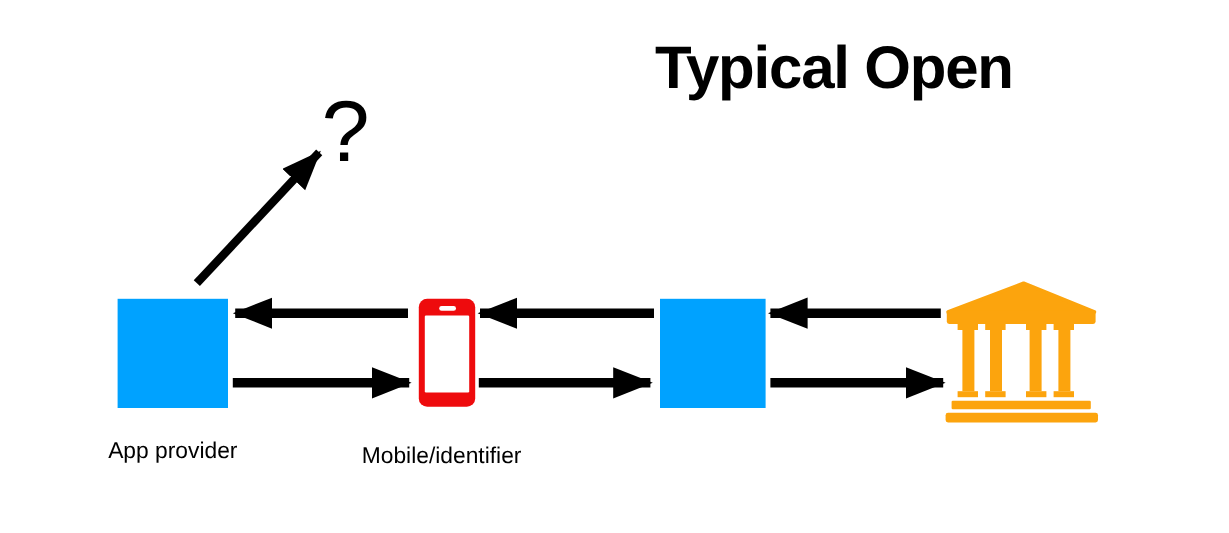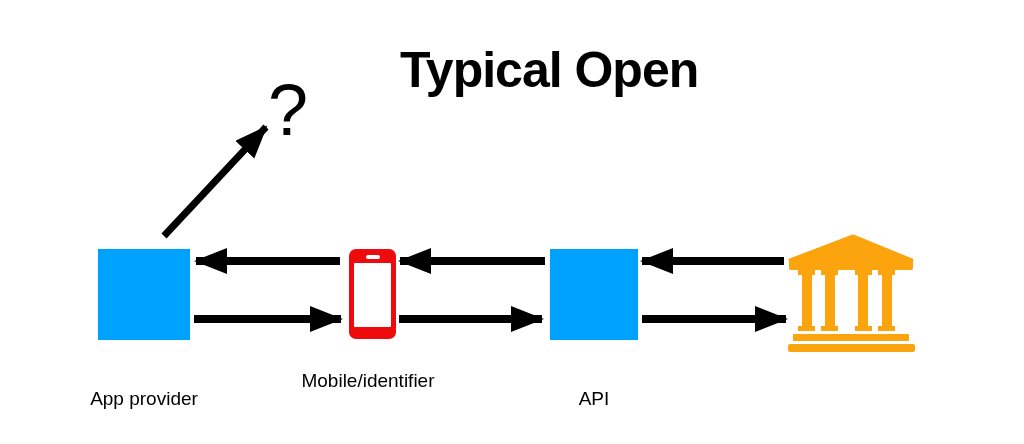--- a/index.html
+++ b/index.html
@@ -17,23 +17,23 @@
     width: 1024px;
     height: 444px;
     background: var(--background);
     overflow: hidden;
     font-family: "Liberation Sans", sans-serif;
     color: var(--text-black);
   }
   .title {
     position: absolute;
     left: 400px;
-    top: 42px;
+    top: 28px;
     width: 444px;
-    text-align: left;
+    text-align: right;
     font-size: 50px;
     font-weight: bold;
     line-height: 57px;
     letter-spacing: -1px;
     color: var(--text-black);
   }
   .qmark {
     position: absolute;
     left: 268px;
     top: 74px;
@@ -72,21 +72,21 @@
     left: 50%; top: 6px;
     transform: translateX(-50%);
     width: 14px; height: 4px;
     background: #FFFFFF;
     border-radius: 2px;
   }
   .bank-icon { position: absolute; left: 786px; top: 233px; }
   .label {
     position: absolute;
     width: 200px;
-    top: 388px;
+    top: 366px;
     text-align: center;
     font-size: 19px;
     color: var(--text-black);
     white-space: nowrap;
   }
   .label.app    { left: 44px; }
   .label.mobile { left: 268px; top: 370px; }
   .label.api    { left: 494px; }
   .label.bank   { left: 750px; }
 </style>
@@ -149,15 +149,14 @@
       <rect x="69" y="93" width="17" height="5"></rect>
       <rect x="92" y="93" width="17" height="5"></rect>
 
       <rect x="7" y="101" width="116" height="7" rx="1"></rect>
       <rect x="2" y="111" width="127" height="8" rx="2"></rect>
     </g>
   </svg>
 
   <div class="label app">App provider</div>
   <div class="label mobile">Mobile/identifier</div>
-  <div class="label api">API</div>
 
 </div>
 
 </body></html>

